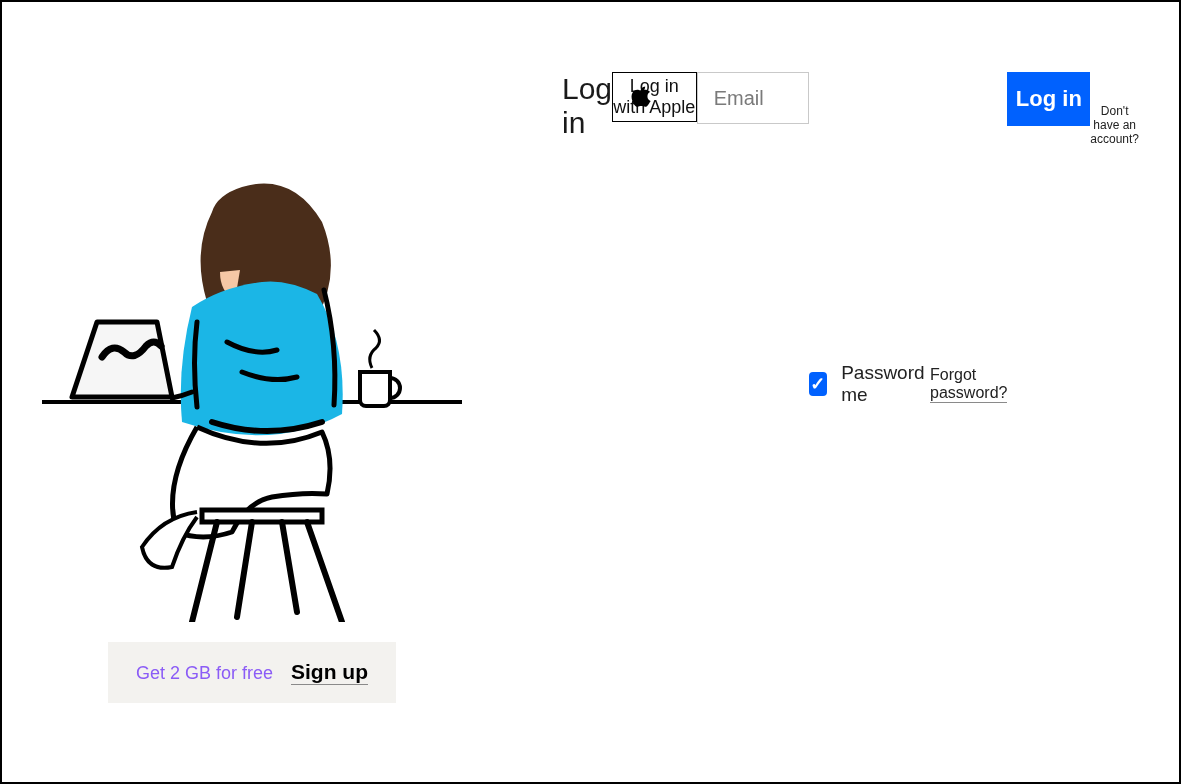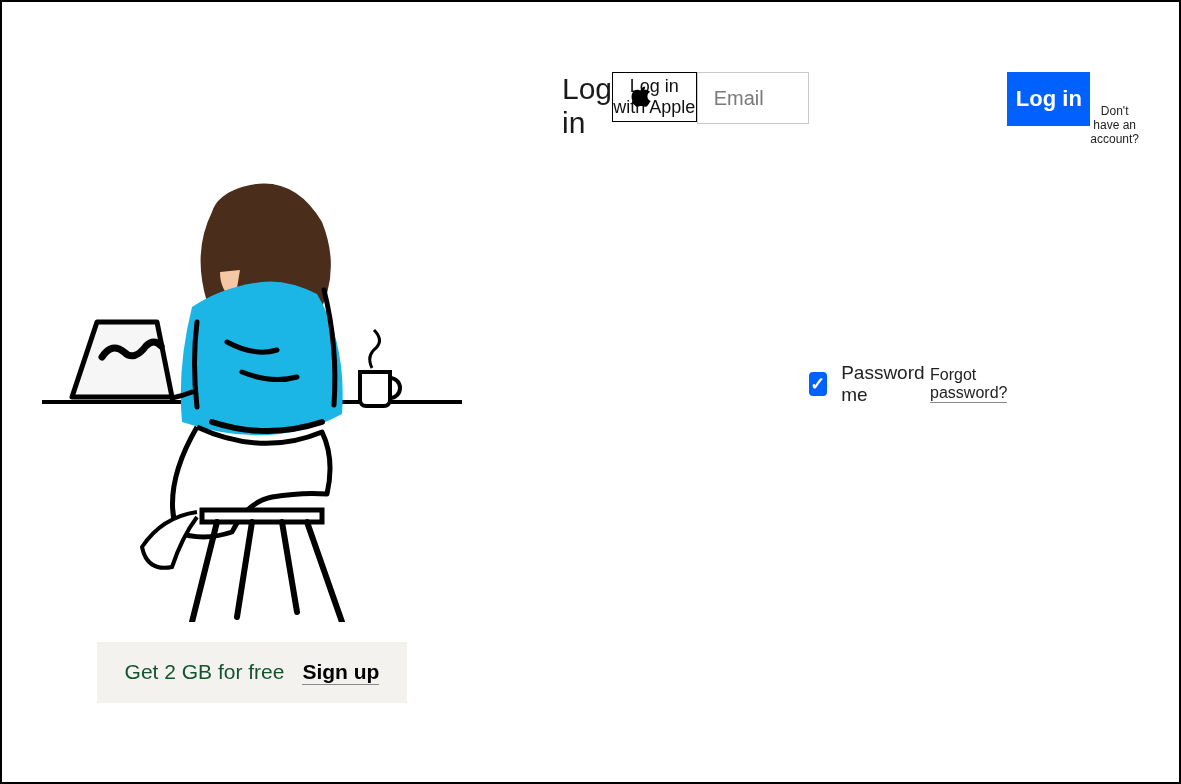--- a/index.html
+++ b/index.html
@@ -2,21 +2,21 @@
 <html><head>
 <meta charset="utf-8">
 <style>
   * { box-sizing: border-box; margin: 0; padding: 0; }
   html, body { width: 1181px; height: 784px; font-family: -apple-system, Helvetica, Arial, sans-serif; }
   body { border: 2px solid #000; background: #fff; overflow: hidden; }
   .layout { display: flex; width: 100%; height: 100%; }
   .left-pane { flex: 0 0 500px; display: flex; flex-direction: column; align-items: center; justify-content: center; padding-top: 40px; }
   .illustration-wrap { width: 420px; height: 500px; display:flex; align-items:center; justify-content:center; }
   .promo-box { margin-top: 20px; background: #f3f2ef; padding: 18px 28px; display: flex; align-items: baseline; gap: 18px; }
-  .promo-text { font-size: 21px; color: #14532d; }
+  .promo-text { font-size: 18px; color: #8b5cf6; }
   .promo-signup { font-size: 21px; font-weight: 700; color: #000; border-bottom: 1.5px solid #8a8a8a; cursor: pointer; }
   .right-pane { flex: 1; padding: 70px 40px 40px 60px; display: flex; flex-direction: row; }
   .page-title { font-size: 30px; font-weight: 500; color: #1a1a1a; margin-bottom: 48px; }
   .sso-btn { position: relative; width: 100%; height: 50px; border: 1px solid #000; background: #fff; display:flex; align-items:center; justify-content:center; font-size: 18px; color:#111; cursor:pointer; margin-bottom: 20px; }
   .sso-btn .icon { position:absolute; left:18px; top:50%; transform:translateY(-50%); display:flex; align-items:center; }
   .divider-row { display:flex; align-items:center; gap:16px; margin: 20px 0 28px 0; }
   .divider-line { flex:1; height:1px; background:#d6d6d6; }
   .divider-label { color:#555; font-size:16px; }
   .field { width:100%; height:52px; border:1px solid #c9c9c9; padding:0 16px; font-size:20px; color:#111; }
   .field::placeholder { color:#7a7a7a; }

